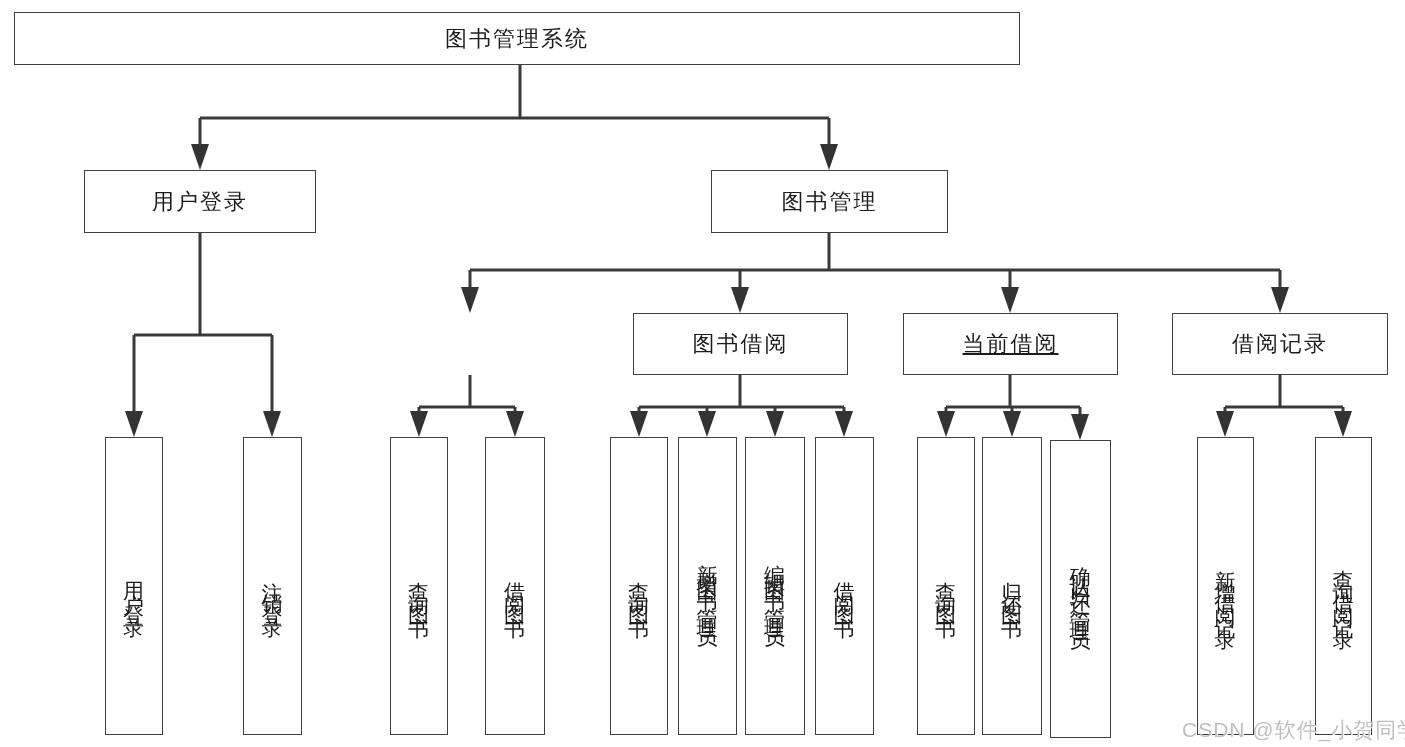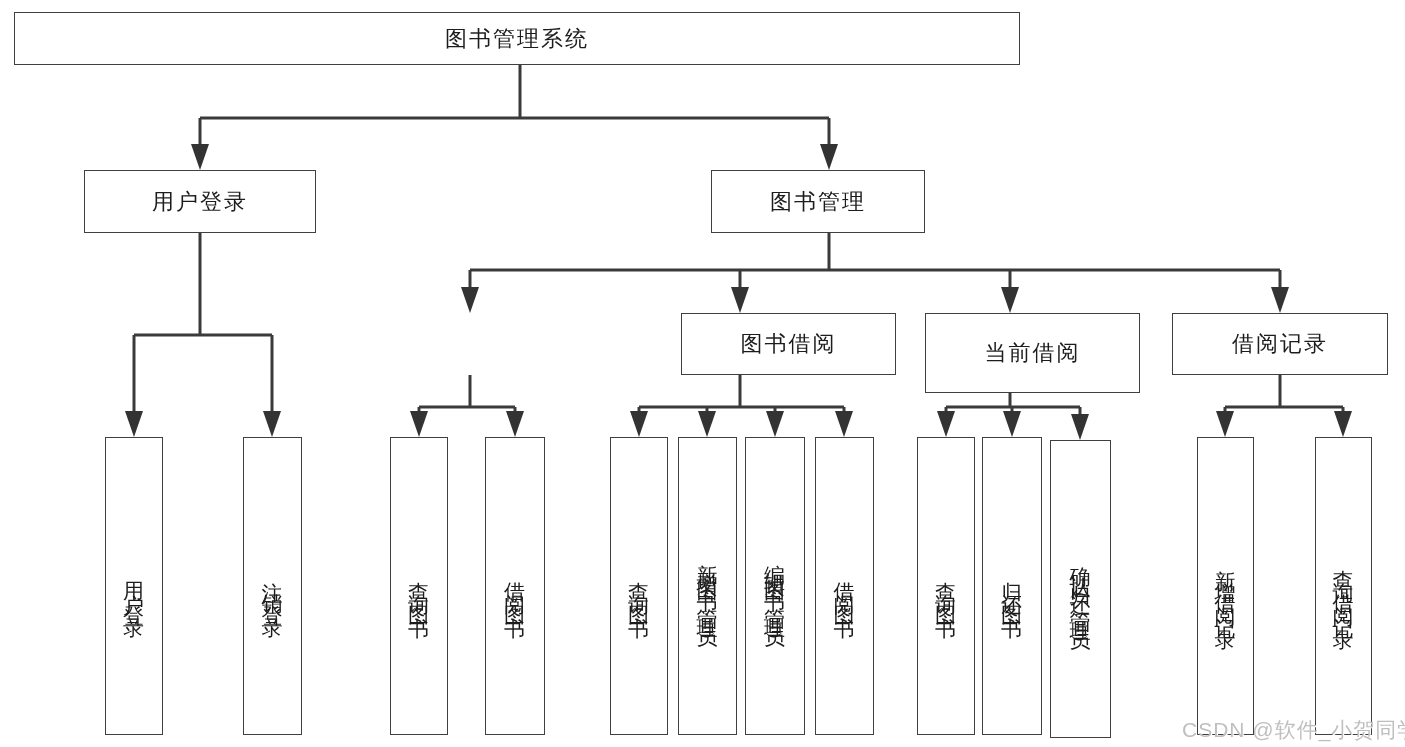--- a/index.html
+++ b/index.html
@@ -113,24 +113,24 @@
       <polygon points="1003,411 1021,411 1012,437"></polygon>
       <polygon points="1071,414 1089,414 1080,440"></polygon>
       <polygon points="1216,411 1234,411 1225,437"></polygon>
       <polygon points="1334,411 1352,411 1343,437"></polygon>
     </g>
   </svg>
 
   <div class="box" style="left:14px; top:12px; width:1006px; height:53px;">图书管理系统</div>
 
   <div class="box" style="left:84px; top:170px; width:232px; height:63px;">用户登录</div>
-  <div class="box" style="left:711px; top:170px; width:214px; height:63px;">图书管理</div>
+  <div class="box" style="left:711px; top:170px; width:237px; height:63px;">图书管理</div>
 
-  <div class="box" style="left:633px; top:313px; width:215px; height:62px;margin-left:48px;">图书借阅</div>
-  <div class="box" style="left:925px; top:313px; width:215px; height:80px;">当前借阅</div>
+  <div class="box" style="left:633px; top:313px; width:215px; height:62px;">图书借阅</div>
+  <div class="box" style="left:903px; top:313px; width:215px; height:62px;text-decoration:underline;">当前借阅</div>
   <div class="box" style="left:1172px; top:313px; width:216px; height:62px;">借阅记录</div>
 
   <div class="box leaf" style="left:105px; top:437px; width:58px; height:298px;">用户登录</div>
   <div class="box leaf" style="left:243px; top:437px; width:59px; height:298px;">注销登录</div>
 
   <div class="box leaf" style="left:390px; top:437px; width:58px; height:298px;">查询图书</div>
   <div class="box leaf" style="left:485px; top:437px; width:60px; height:298px;">借阅图书</div>
 
   <div class="box leaf" style="left:610px; top:437px; width:58px; height:298px;">查询图书</div>
   <div class="box leaf dense" style="left:678px; top:437px; width:59px; height:298px;">新增图书（管理员）</div>

